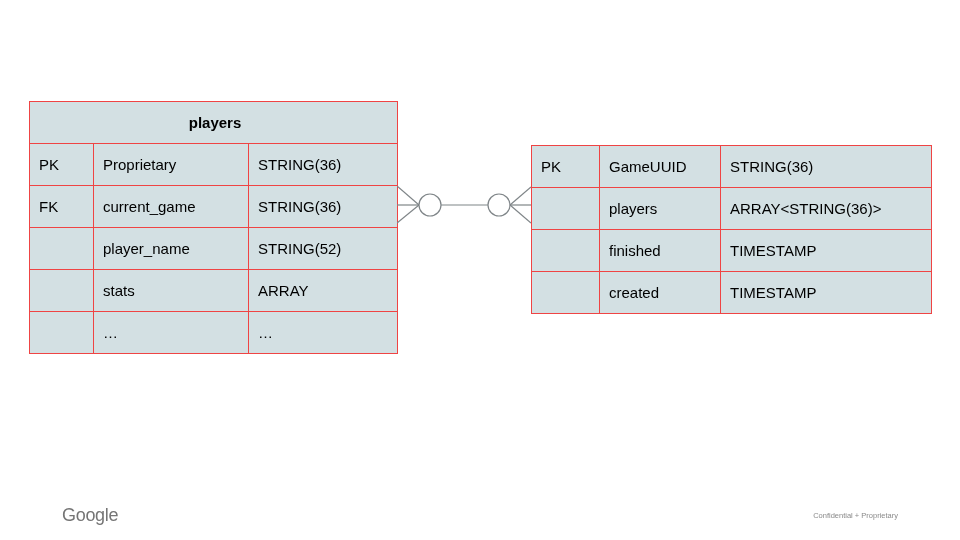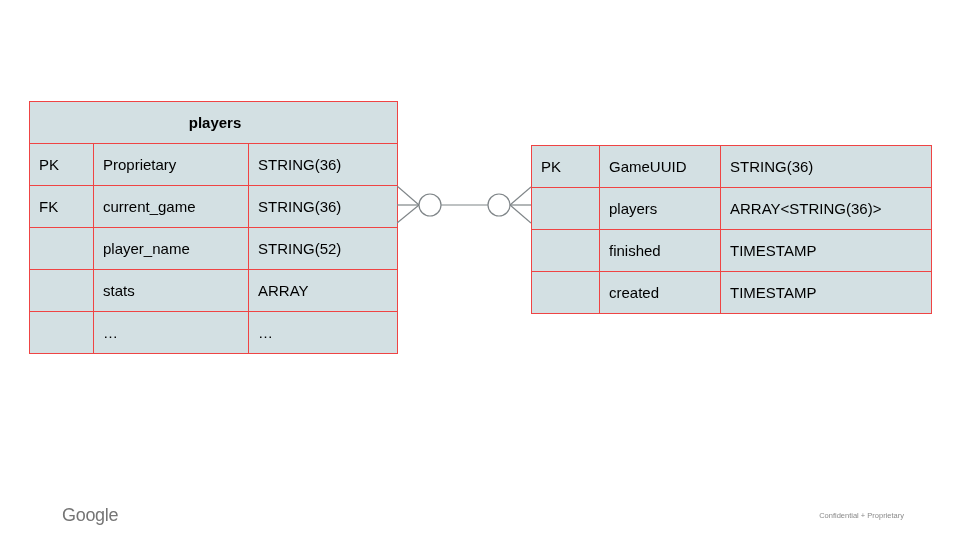--- a/index.html
+++ b/index.html
@@ -49,21 +49,21 @@
     position: absolute;
     left: 25px;
     top: 505px;
     font-size: 18px;
     letter-spacing: -0.3px;
     color: #757575;
     margin-left: 37px;
   }
   #confidential-note {
     position: absolute;
-    right: 56px;
+    right: 62px;
     top: 511px;
     font-size: 7.5px;
     color: #8a8a8a;
   }
 </style>
 </head>
 <body>
 
 <table class="er-table" id="players-table">
   <colgroup>

